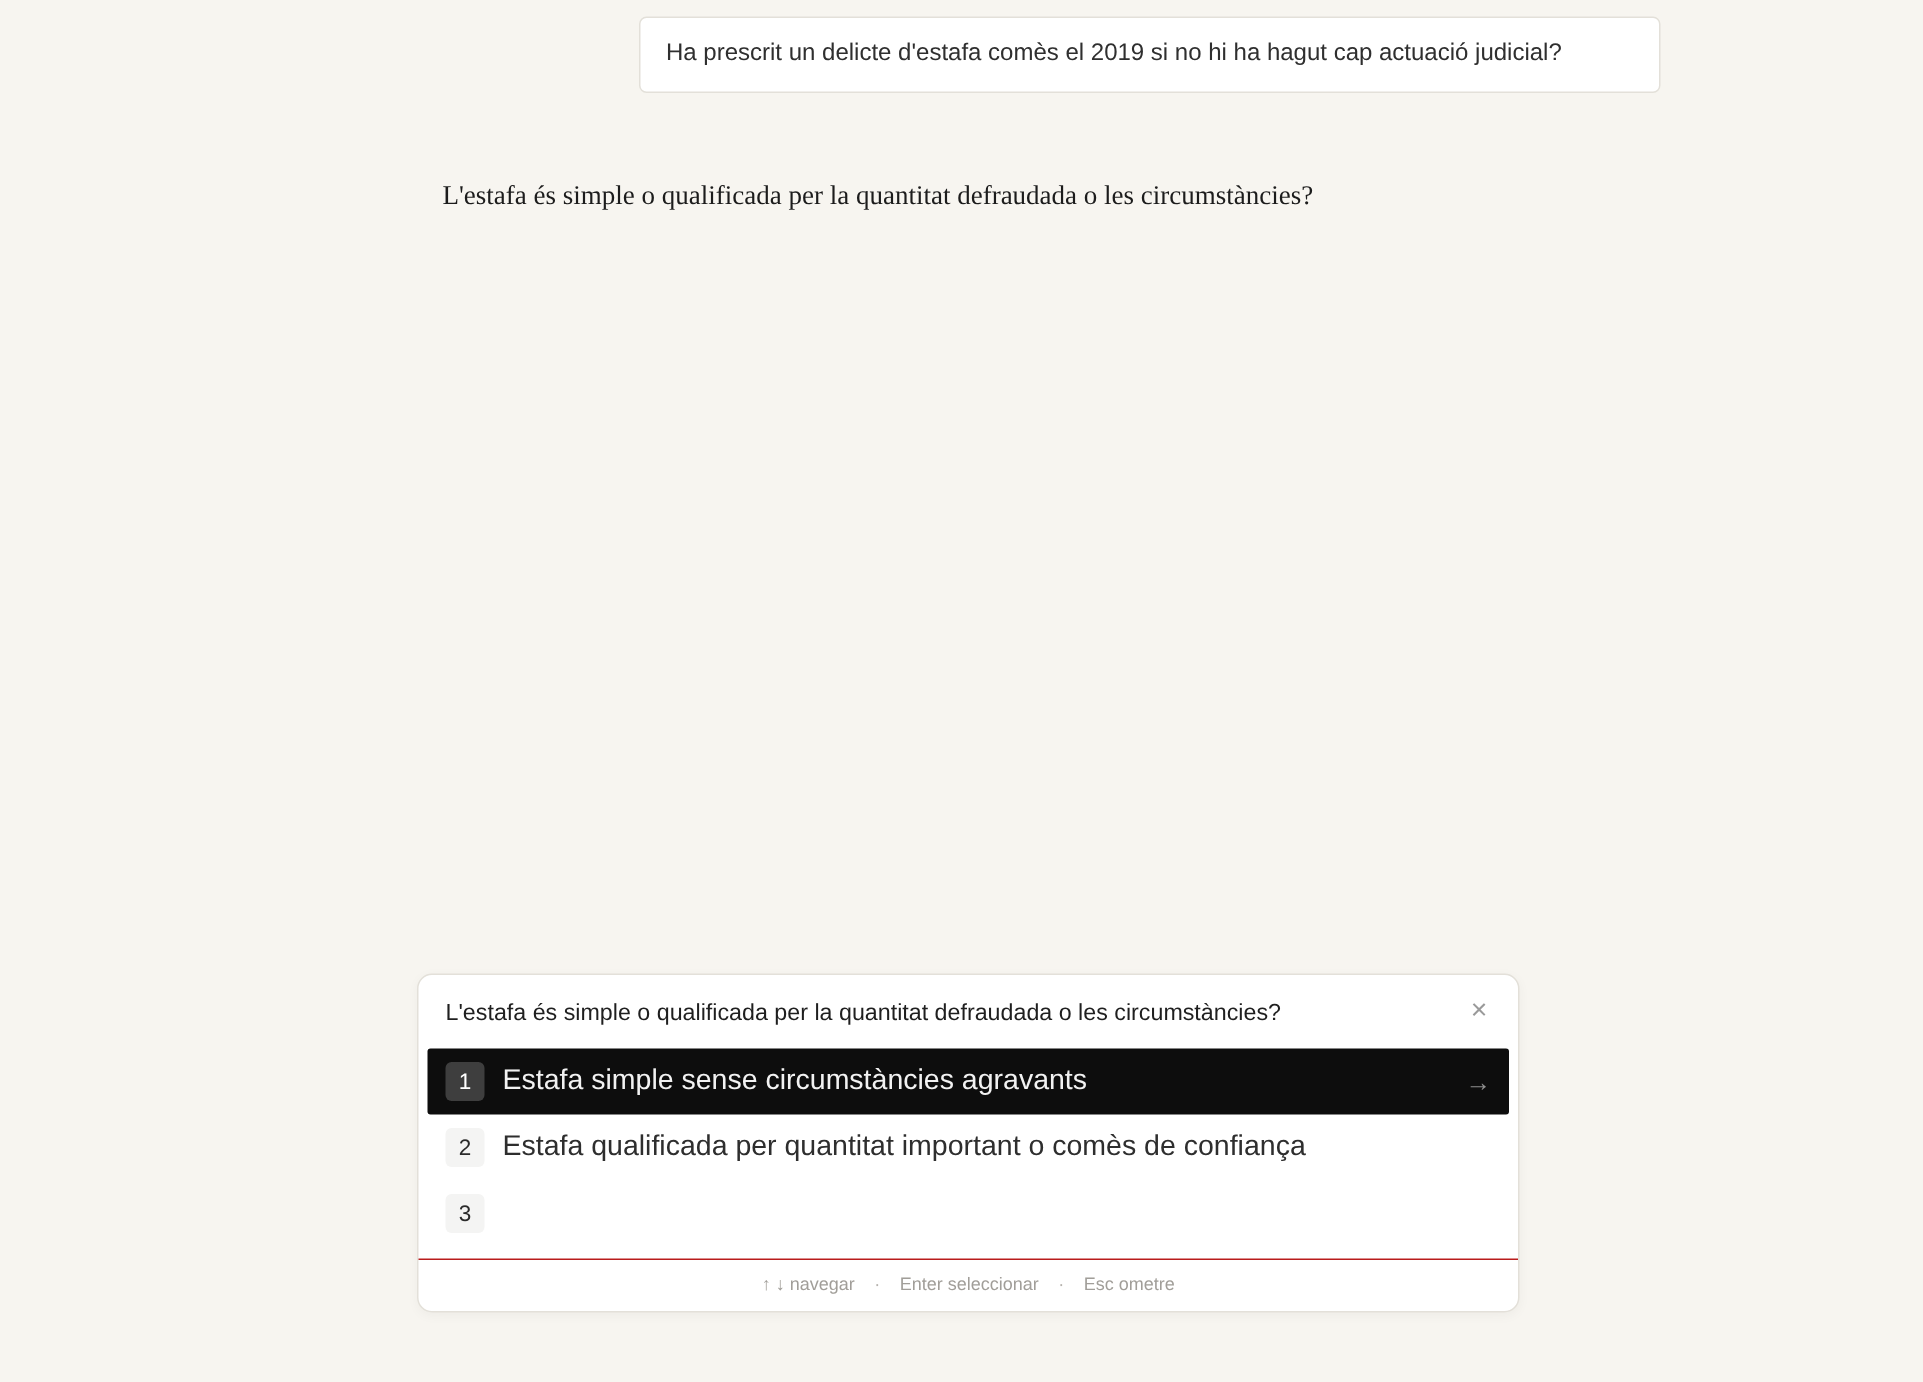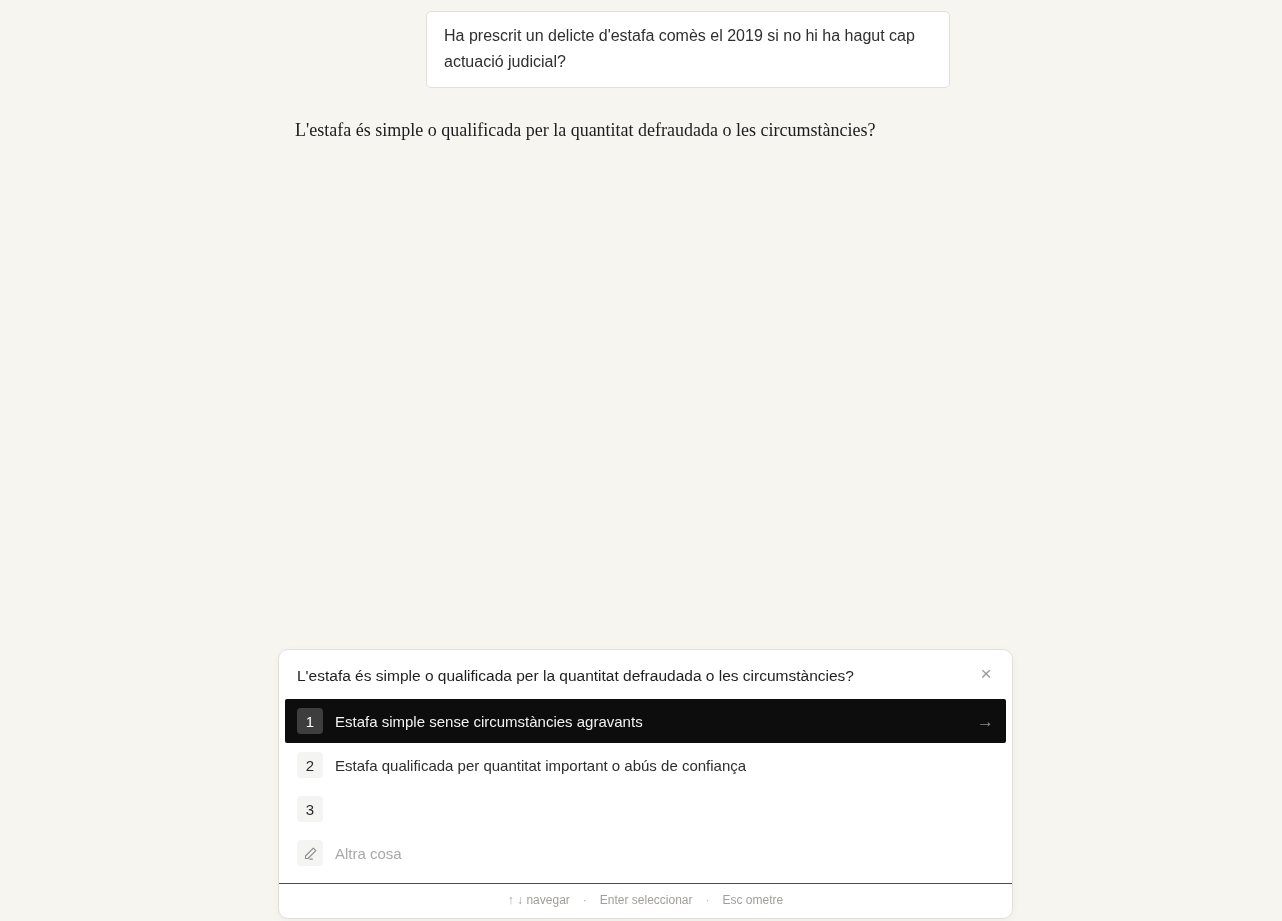--- a/index.html
+++ b/index.html
@@ -8,21 +8,21 @@
     background: #F7F5F0;
     font-family: "Liberation Sans", sans-serif;
     position: relative;
     overflow: hidden;
   }
 
   
   .user-message {
     position: absolute;
     left: 426px; top: 11px;
-    width: 524px;
+    width: 681px;
     background: #FFFFFF;
     border: 1px solid #E3E0D9;
     border-radius: 5px;
     padding: 11px 17px 12px;
     font-size: 16px;
     line-height: 26px;
     color: #2F2F2F;
   }
 
   
@@ -90,21 +90,21 @@
     font-size: 15px;
     font-weight: 500;
     display: flex;
     align-items: center;
     justify-content: center;
     flex: none;
   }
   .selected .badge { background: #3E3E3E; color: #FFFFFF; }
   .option-label {
     margin-left: 12px;
-    font-size: 15px;
+    font-size: 19px;
     color: #2E2E2E;
     white-space: nowrap;
   }
   .selected .option-label { color: #F2F2F2; }
   .arrow {
     margin-left: auto;
     color: #8E8E8E;
     font-size: 17px;
     line-height: 1;
   }
@@ -141,36 +141,27 @@
   <div class="options">
 
     <div class="option-row selected">
       <span class="badge">1</span>
       <span class="option-label">Estafa simple sense circumstàncies agravants</span>
       <span class="arrow">→</span>
     </div>
 
     <div class="option-row">
       <span class="badge">2</span>
-      <span class="option-label">Estafa qualificada per quantitat important o abús de confiança</span>
+      <span class="option-label">Estafa qualificada per quantitat important o comès de confiança</span>
     </div>
 
     <div class="option-row">
       <span class="badge">3</span>
     </div>
 
-    <div class="option-row">
-      <span class="badge pencil-badge">
-        <svg width="15" height="15" viewBox="0 0 24 24" fill="none" stroke="#8A8A8A" stroke-width="1.7" stroke-linecap="round" stroke-linejoin="round">
-          <path d="M16.5 3.5l4 4L8 20H4v-4L16.5 3.5z"></path>
-          <path d="M11 21h4"></path>
-        </svg>
-      </span>
-      <span class="option-label other-label">Altra cosa</span>
-    </div>
 
   </div>
 
   <div class="dialog-spacer"></div>
 
   <div class="dialog-footer">
     <span>↑ ↓ navegar</span><span class="sep">·</span><span>Enter seleccionar</span><span class="sep">·</span><span>Esc ometre</span>
   </div>
 
 </div>

